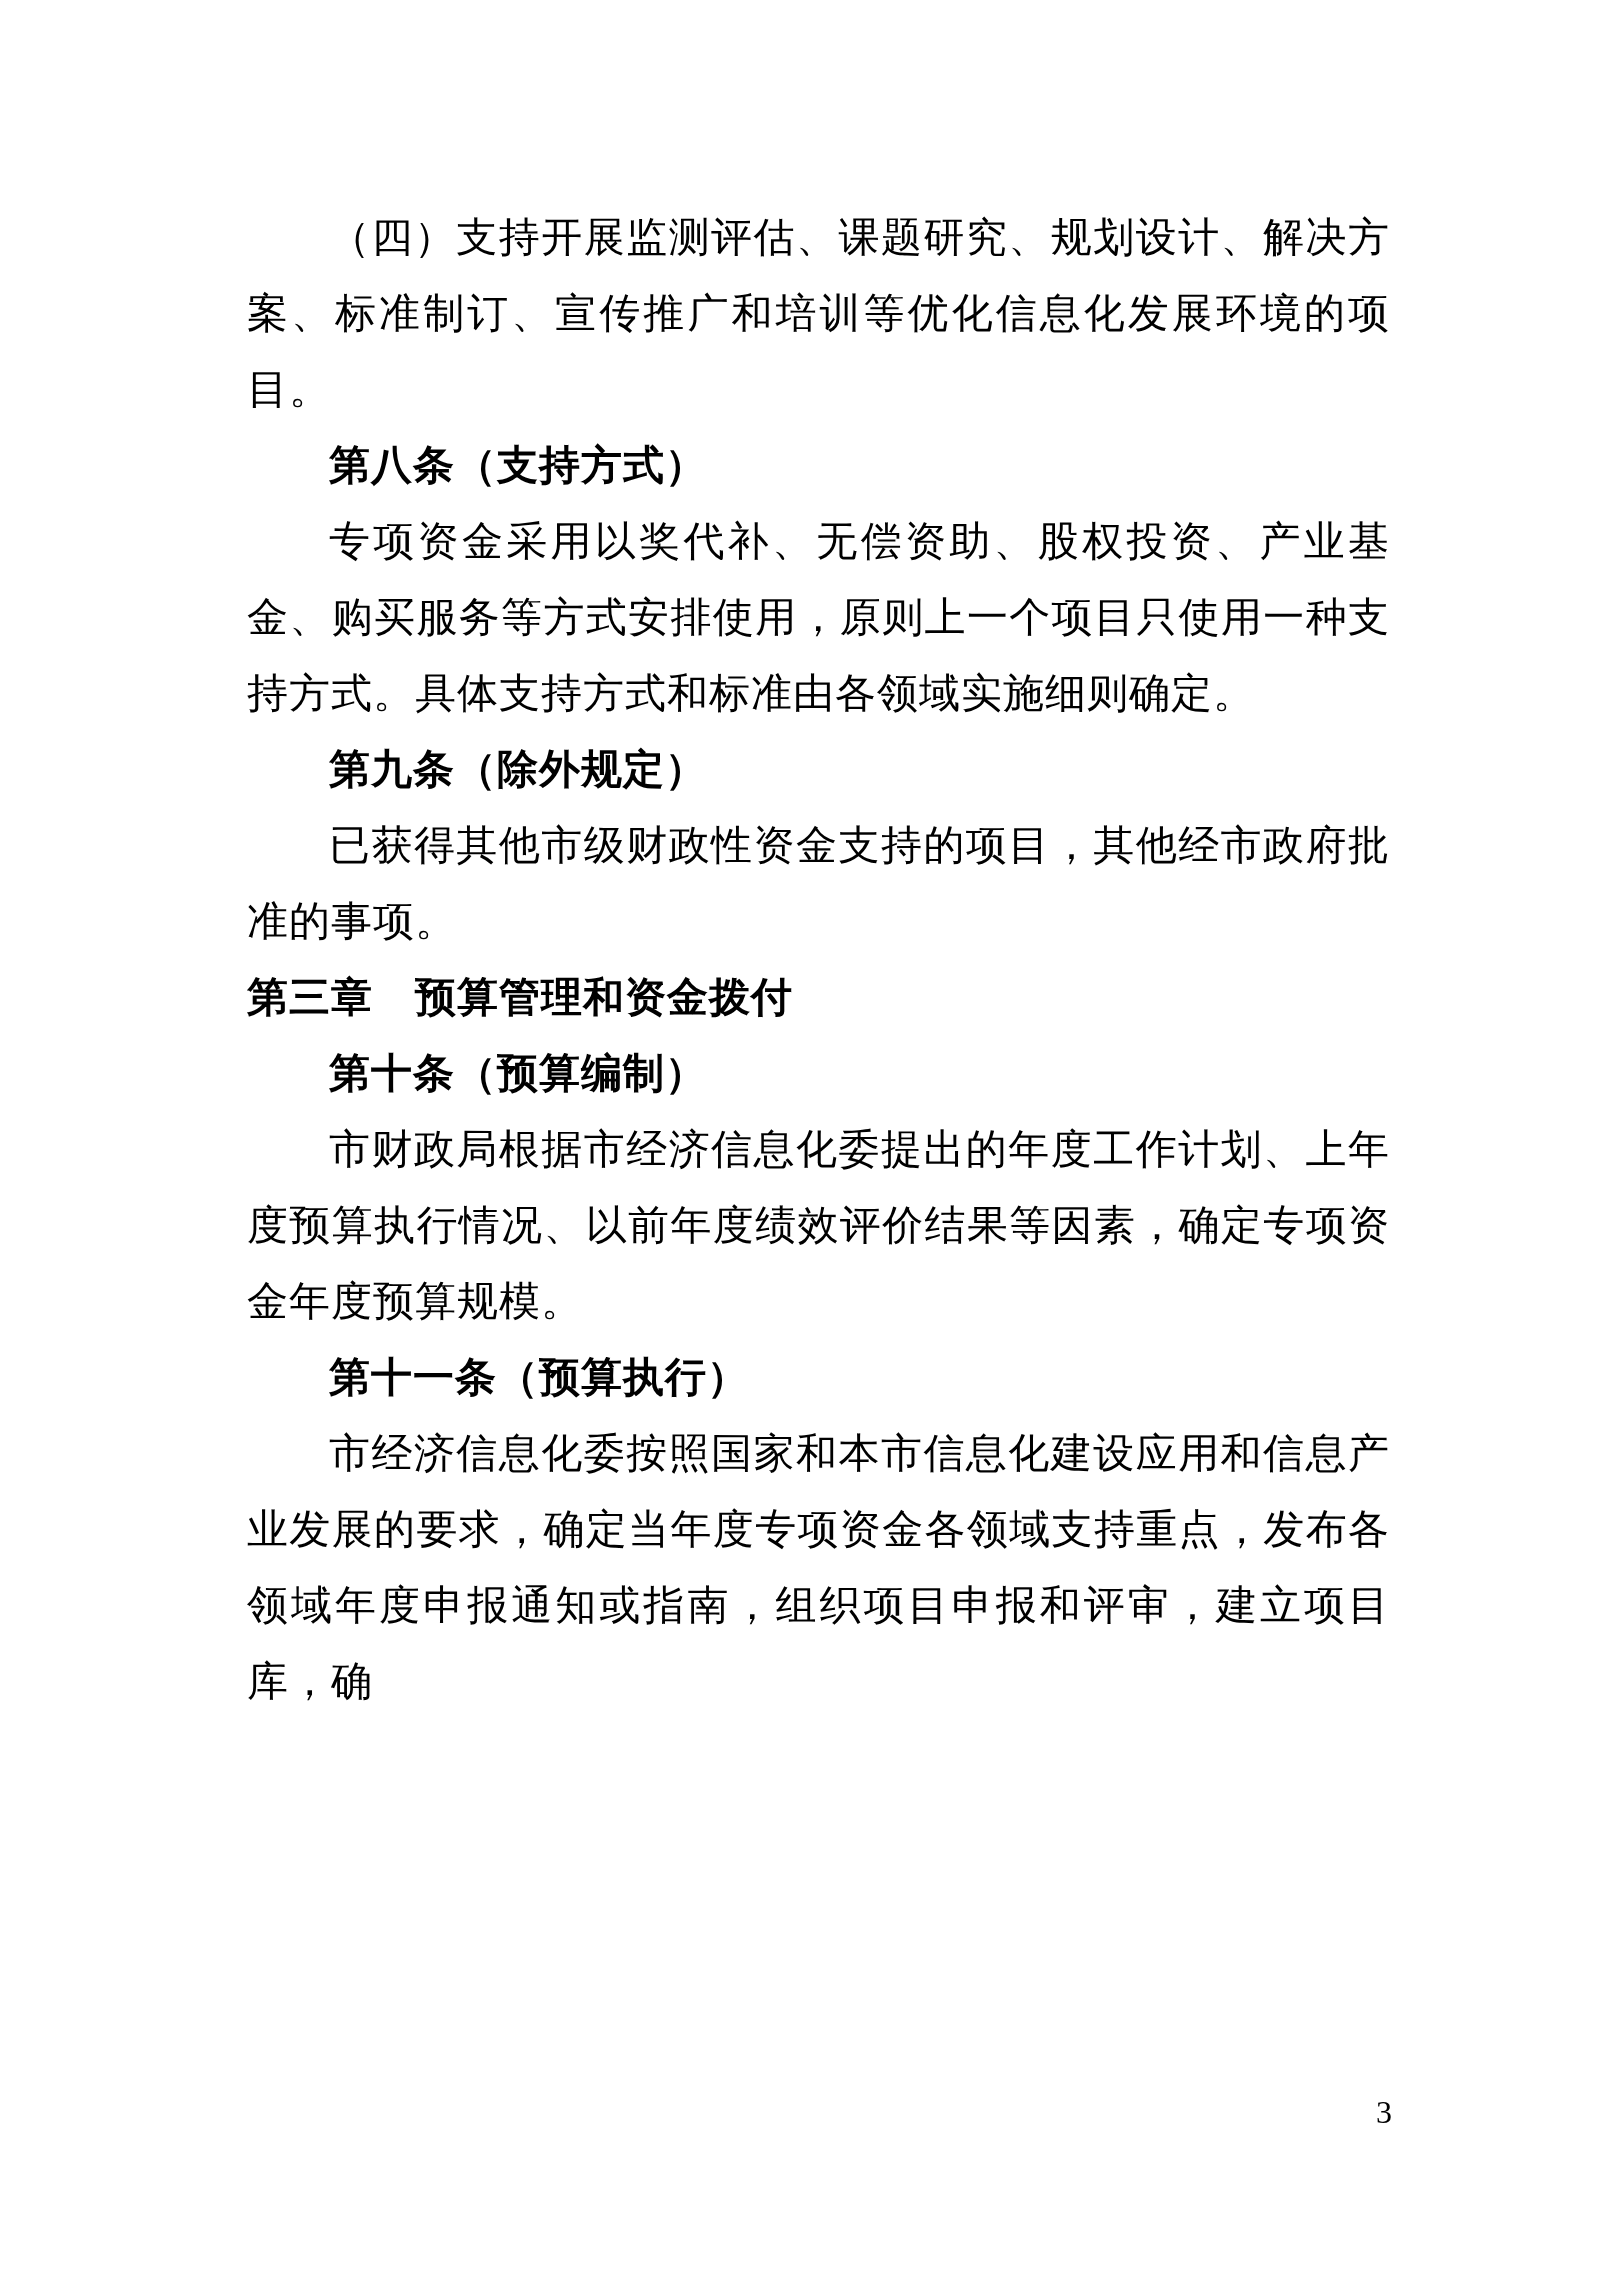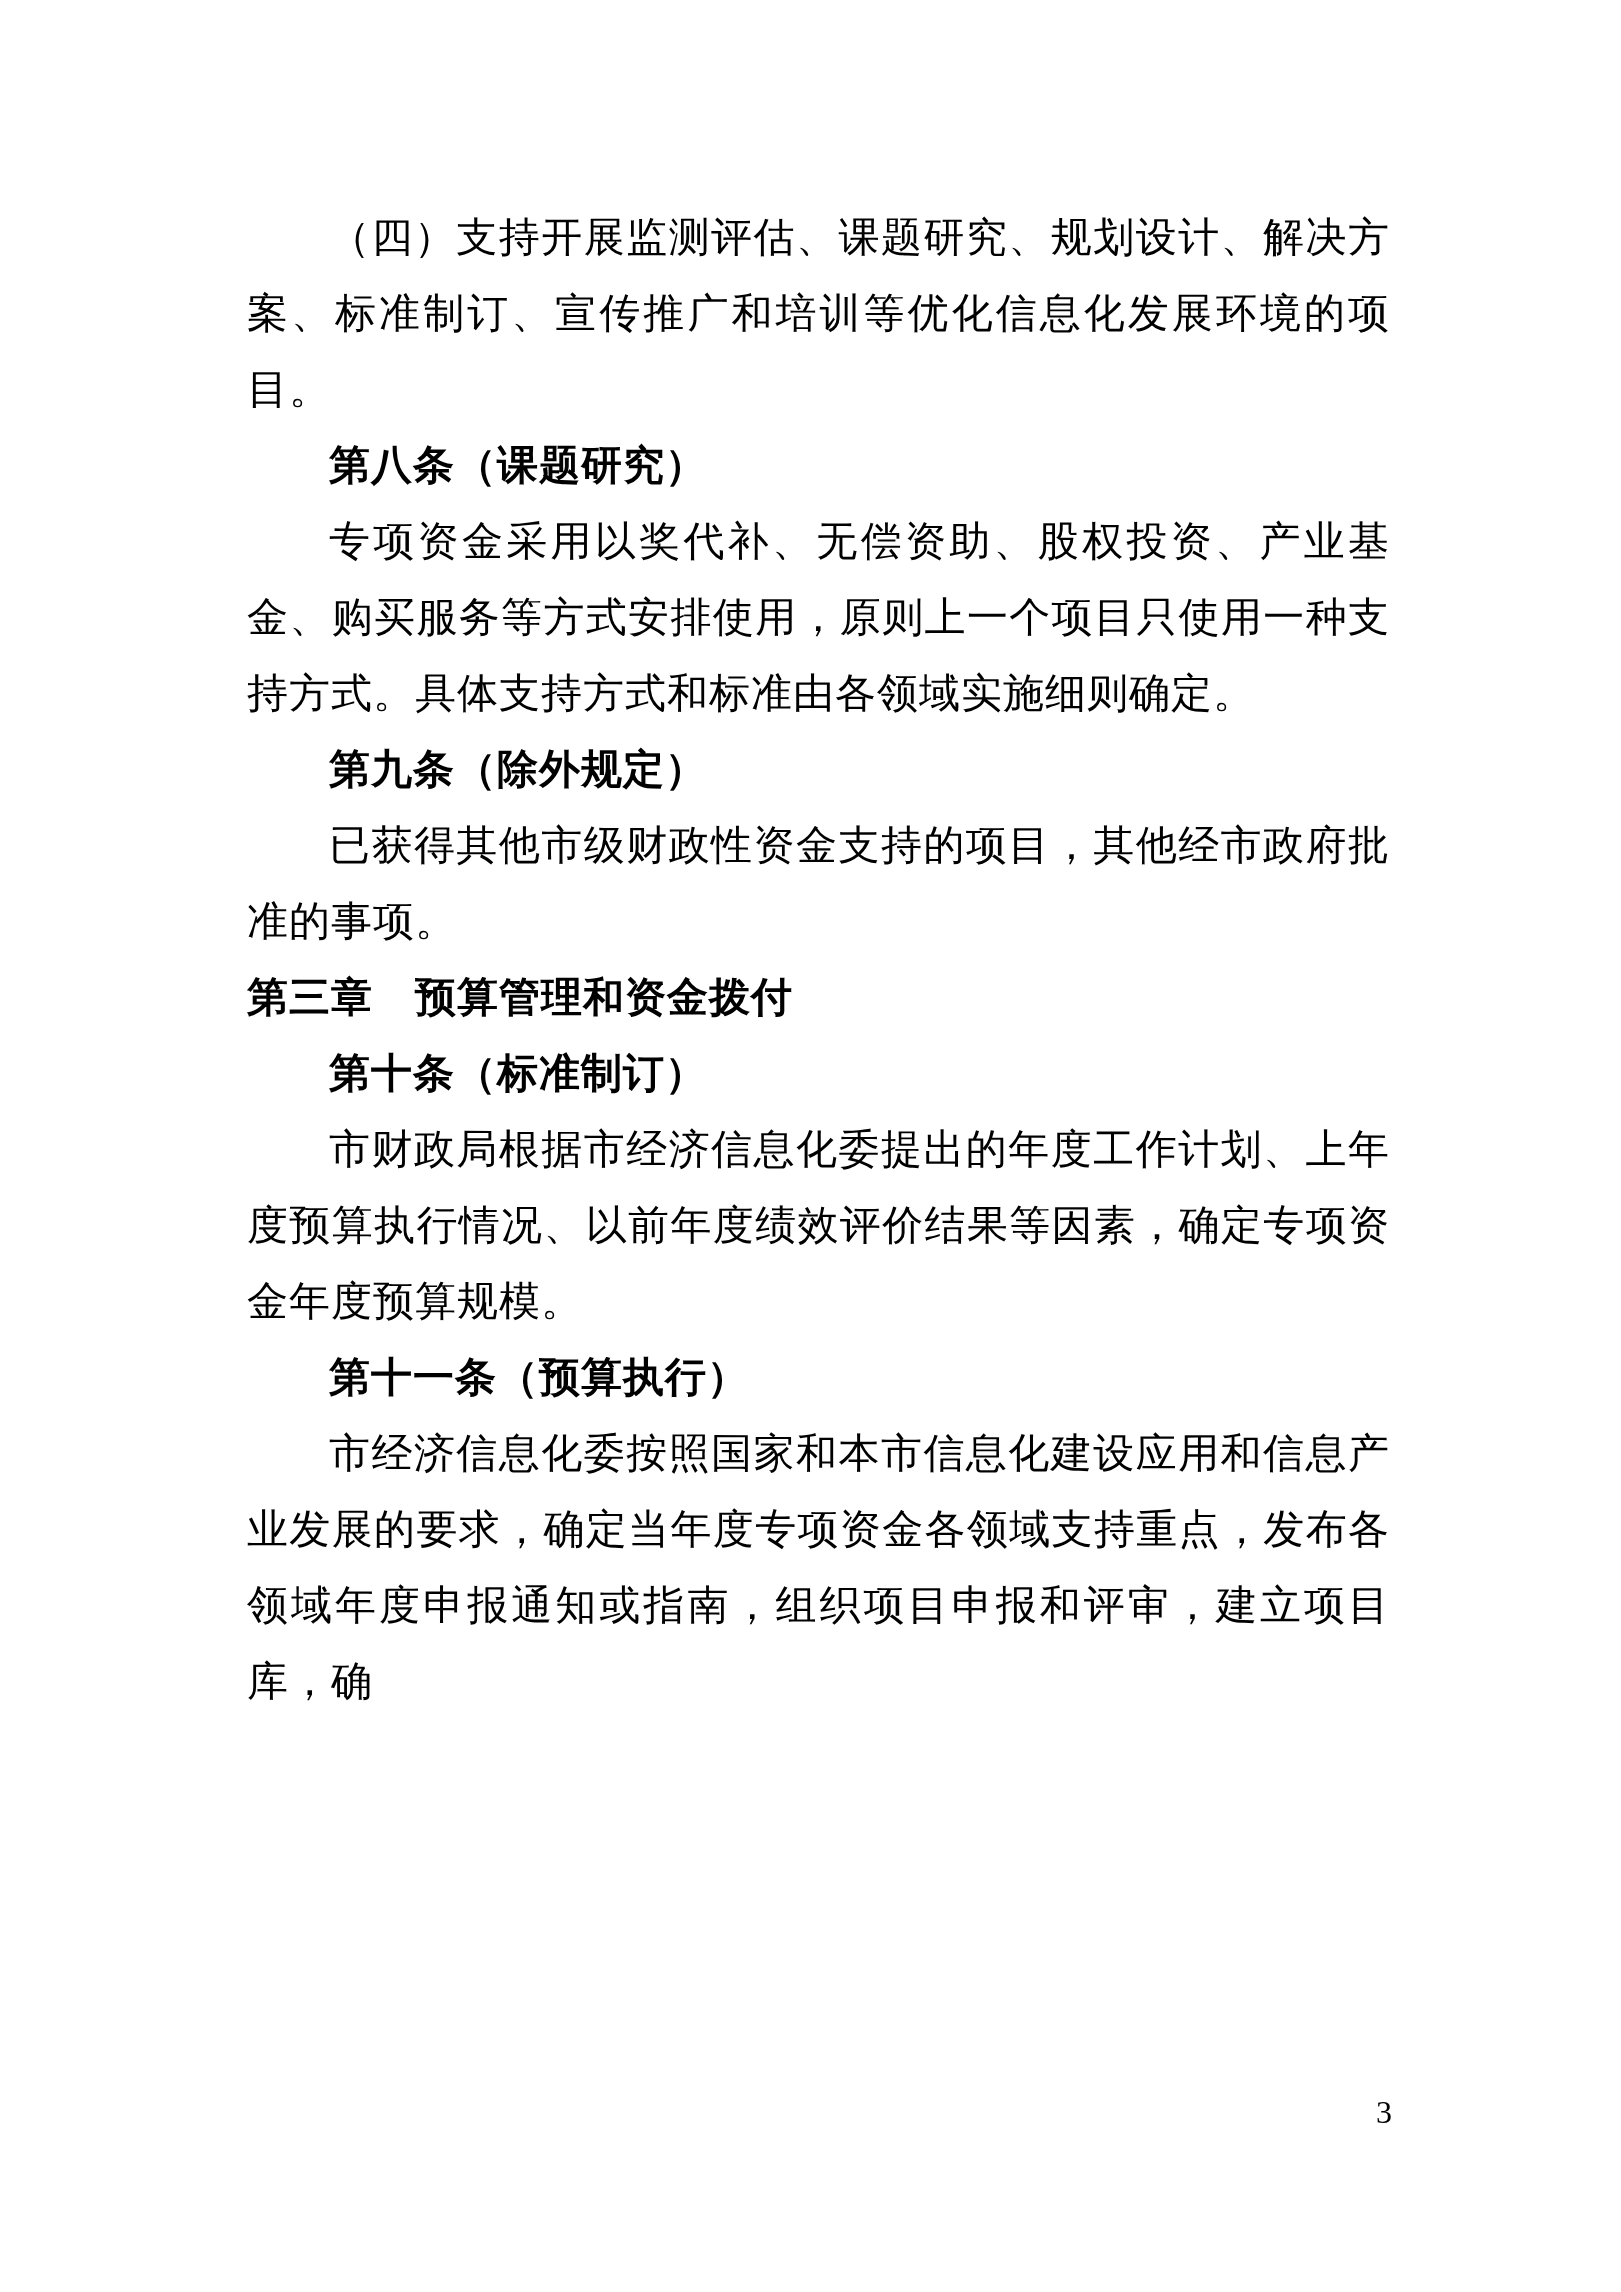--- a/index.html
+++ b/index.html
@@ -51,25 +51,25 @@
     line-height: 1;
     color: #000000;
   }
 </style>
 </head>
 <body>
 
 <div class="page">
   <div class="content">
     <p class="para">（四）支持开展监测评估、课题研究、规划设计、解决方案、标准制订、宣传推广和培训等优化信息化发展环境的项目。</p>
-    <p class="article-heading">第八条（课题研究）</p>
+    <p class="article-heading">第八条（支持方式）</p>
     <p class="para">专项资金采用以奖代补、无偿资助、股权投资、产业基金、购买服务等方式安排使用，原则上一个项目只使用一种支持方式。具体支持方式和标准由各领域实施细则确定。</p>
     <p class="article-heading">第九条（除外规定）</p>
     <p class="para">已获得其他市级财政性资金支持的项目，其他经市政府批准的事项。</p>
     <p class="chapter-heading">第三章　预算管理和资金拨付</p>
-    <p class="article-heading">第十条（标准制订）</p>
+    <p class="article-heading">第十条（预算编制）</p>
     <p class="para">市财政局根据市经济信息化委提出的年度工作计划、上年度预算执行情况、以前年度绩效评价结果等因素，确定专项资金年度预算规模。</p>
     <p class="article-heading">第十一条（预算执行）</p>
     <p class="para">市经济信息化委按照国家和本市信息化建设应用和信息产业发展的要求，确定当年度专项资金各领域支持重点，发布各领域年度申报通知或指南，组织项目申报和评审，建立项目库，确</p>
   </div>
   <div class="page-number">3</div>
 </div>
 
 
 </body></html>

